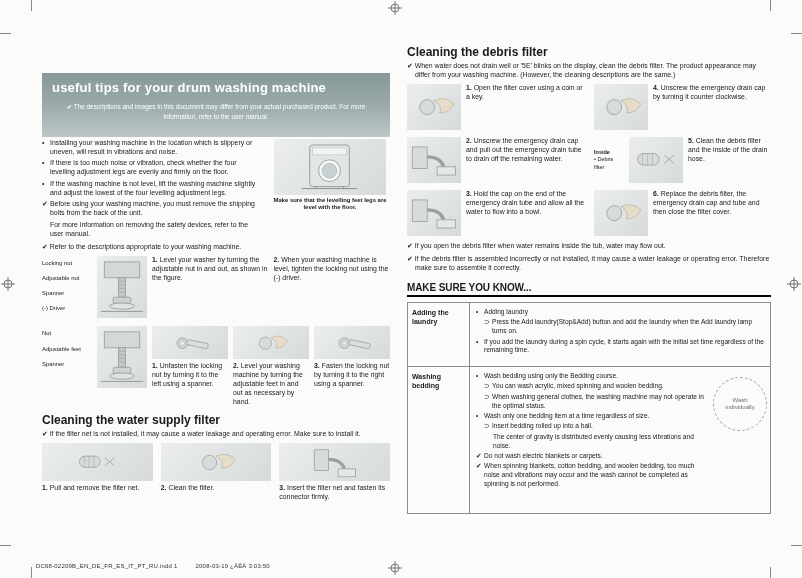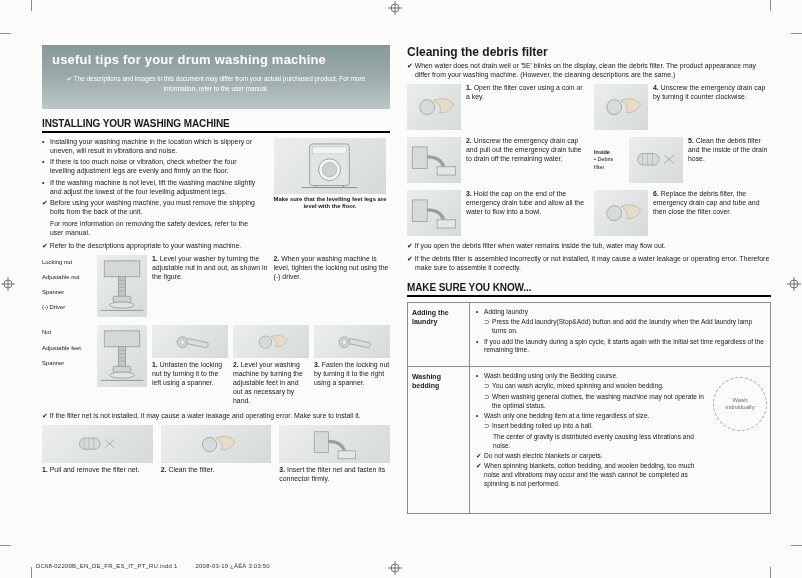--- a/index.html
+++ b/index.html
@@ -15,21 +15,21 @@
   .c7{left:770px;top:567px;width:1px;height:11px}.c8{left:791px;top:545px;width:11px;height:1px}
   .reg { position:absolute; width:14px; height:14px; }
   .reg.t{left:388px;top:1px}.reg.b{left:388px;top:561px}
   .reg.l{left:1px;top:277px}.reg.r{left:787px;top:277px}
 
   .col { position:absolute; }
   .left { left:42px; top:45px; width:348px; }
   .right { left:407px; top:40px; width:364px; }
 
   .banner { height:64px; padding:7px 10px 20px; margin-bottom:2px; color:#fff;
-            background:linear-gradient(180deg,#87999a 0%,#98a8a8 45%,#bcc7c6 100%); }
+            background:linear-gradient(180deg,#87999a 0%,#98a8a8 45%,#bcc7c6 100%);margin-top:28px; }
   .banner-title { font-size:13px; font-weight:bold; letter-spacing:.2px; }
   .banner-note { font-size:6.4px; text-align:center; margin-top:7px; line-height:1.5; }
 
   h2.sec { font-size:10px; font-weight:bold; border-bottom:2px solid #000;
            padding-bottom:2px; margin:9px 0 5px; letter-spacing:-.1px; }
   .note { font-size:6.9px; line-height:1.3; margin:2px 0 4px; padding-left:8px; text-indent:-8px; }
 
   .row { display:flex; gap:8px; }
   .bullets { flex:1; }
   .bl { display:flex; font-size:6.9px; line-height:1.3; margin-bottom:2.5px; }
@@ -162,21 +162,20 @@
       <circle cx="7" cy="7" r="4" fill="none" stroke="#555" stroke-width="0.8"></circle>
     </svg></div>
 
 <div class="col left">
 
   <div class="banner">
     <div class="banner-title">useful tips for your drum washing machine</div>
     <div class="banner-note">✔ The descriptions and images in this document may differ from your actual purchased product. For more information, refer to the user manual.</div>
   </div>
 
-  <h2 class="sec">INSTALLING YOUR WASHING MACHINE</h2>
   <div class="row">
     <div class="bullets">
       <div class="bl">
           <span class="m">•</span>
           <span>Installing your washing machine in the location which is slippery or uneven, will result in vibrations and noise.</span>
         </div>
       <div class="bl">
           <span class="m">•</span>
           <span>If there is too much noise or vibration, check whether the four levelling adjustment legs are evenly and firmly on the floor.</span>
         </div>
@@ -250,20 +249,21 @@
     <div class="scol">
       <div class="ph">
           <svg>
             <use href="#sym-wrench"></use>
           </svg>
         </div>
       <p class="step"><b>3.</b><span>Fasten the locking nut by turning it to the right using a spanner.</span></p>
     </div>
   </div>
 
+  <h3 class="sub">Cleaning the water supply filter</h3>
   <p class="note">✔ If the filter net is not installed, it may cause a water leakage and operating error. Make sure to install it.</p>
   <div class="f3">
     <div class="fcol">
       <div class="ph">
           <svg>
             <use href="#sym-filter"></use>
           </svg>
         </div>
       <p class="step"><b>1.</b><span>Pull and remove the filter net.</span></p>
     </div>

